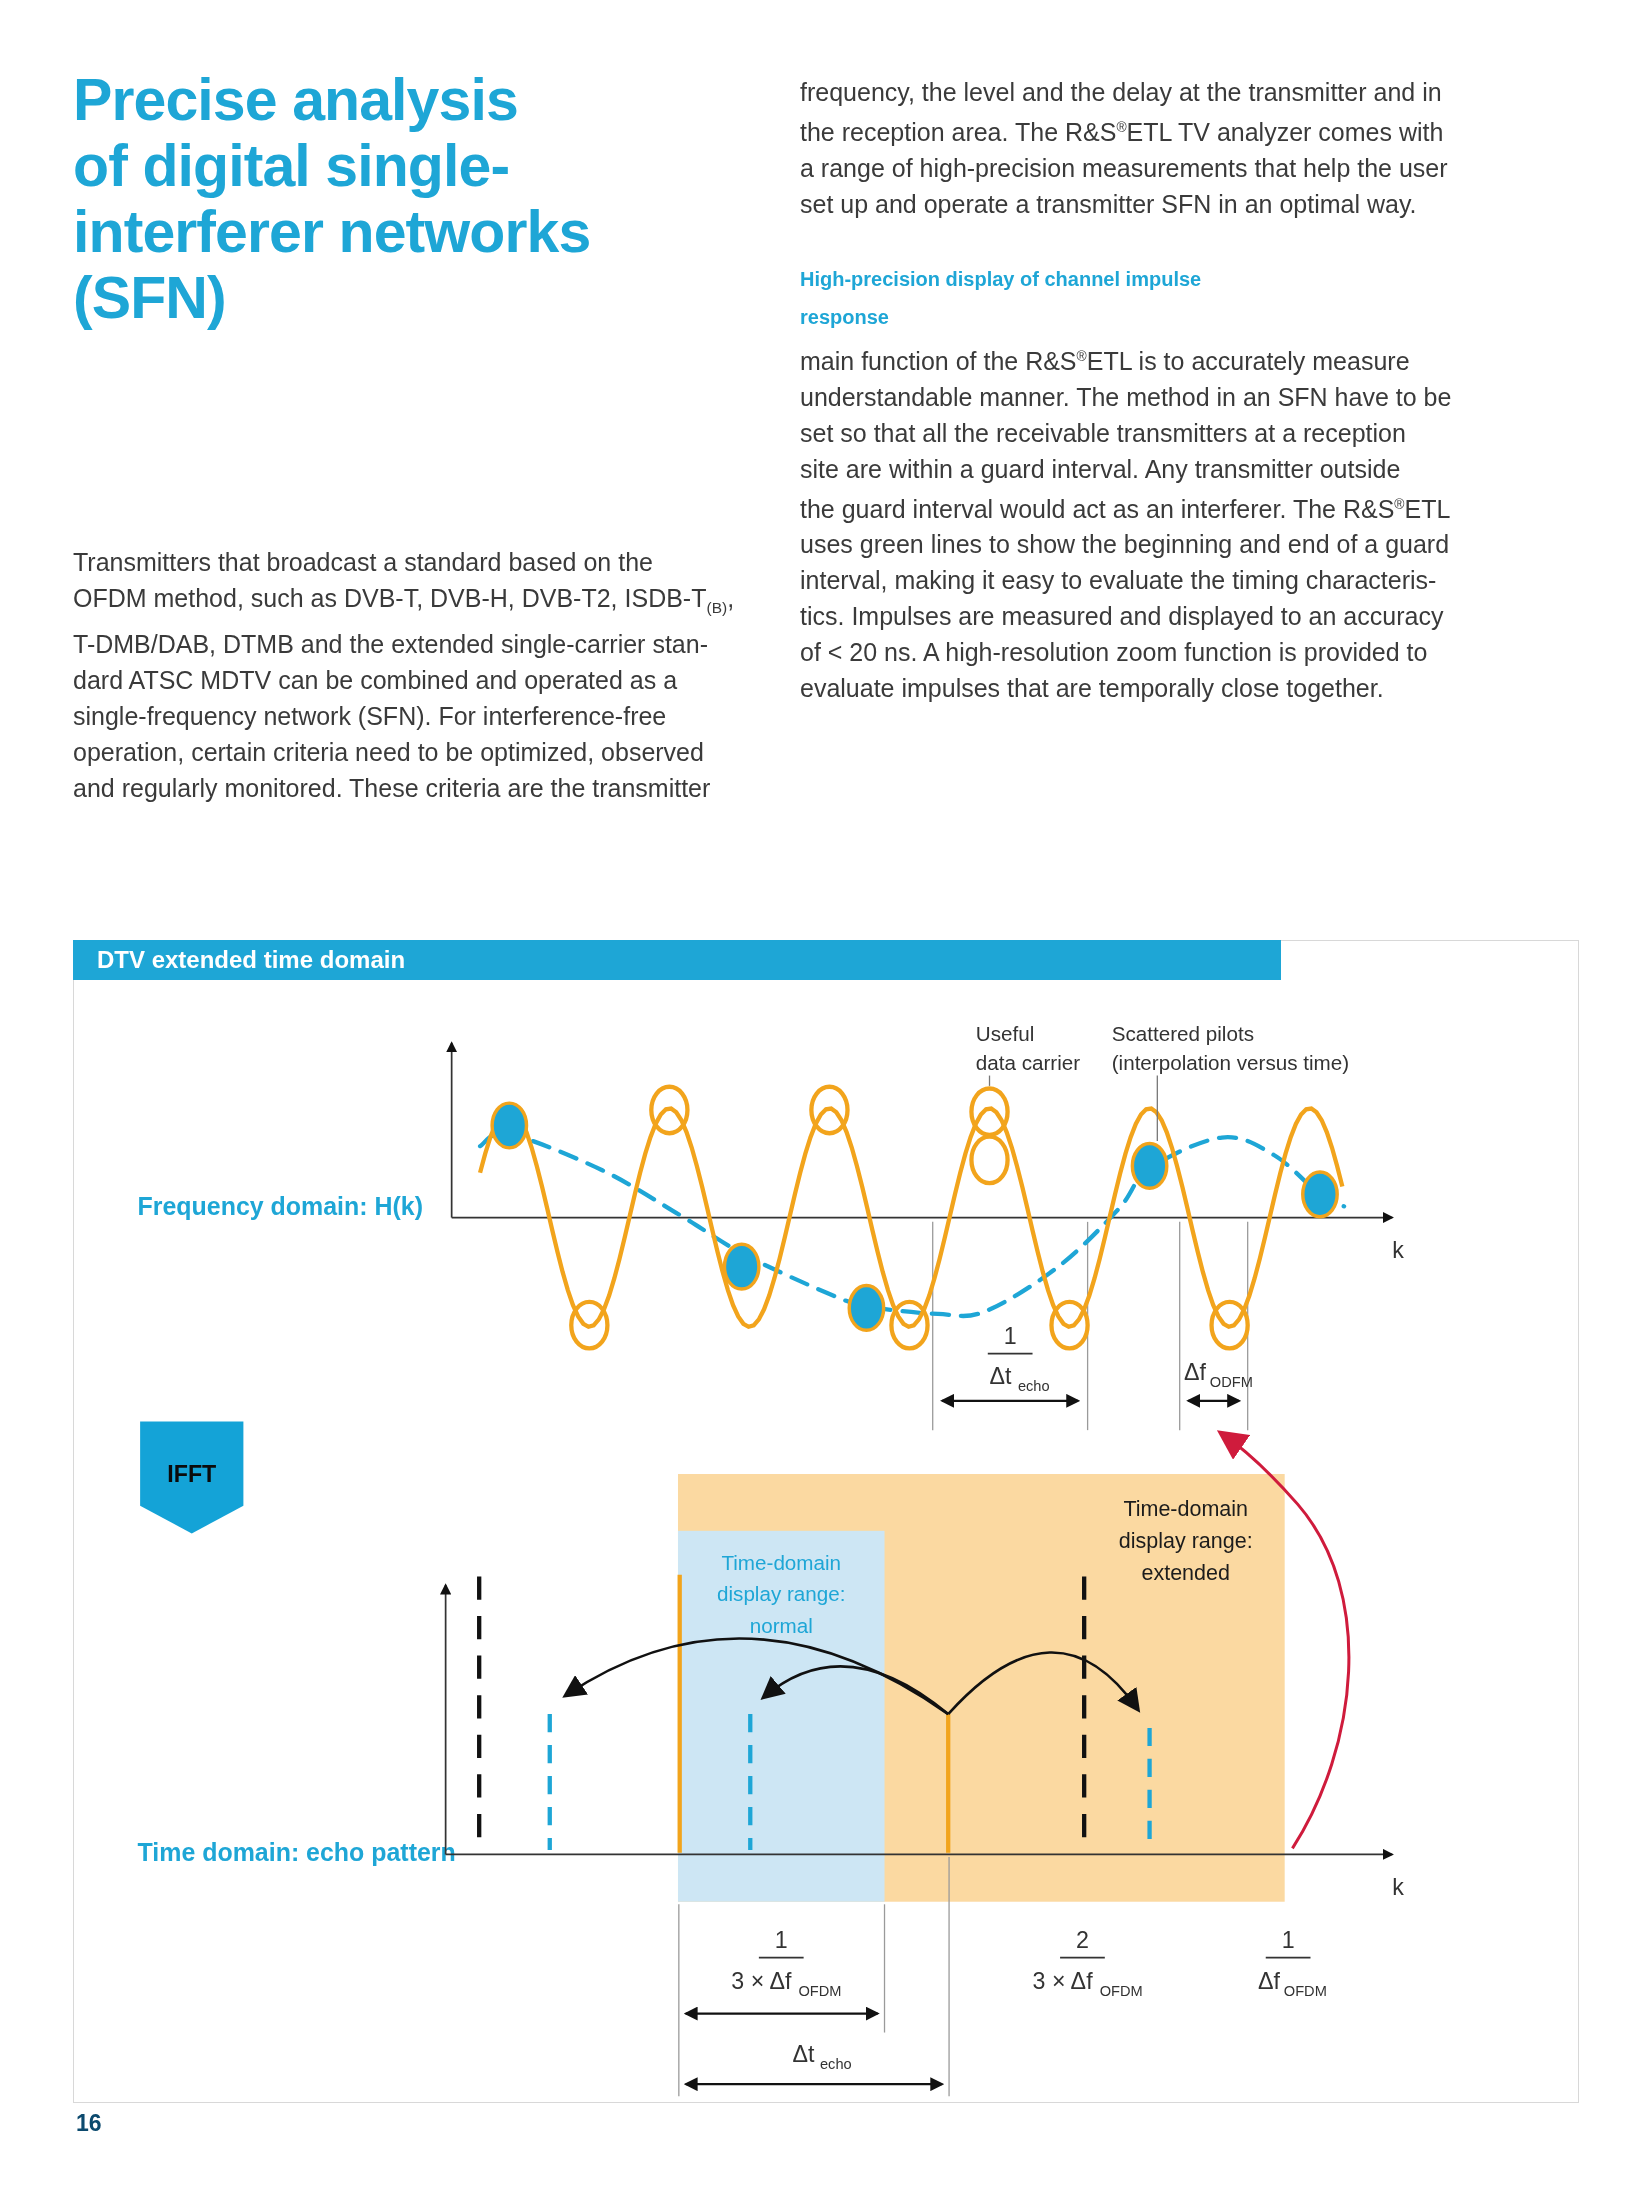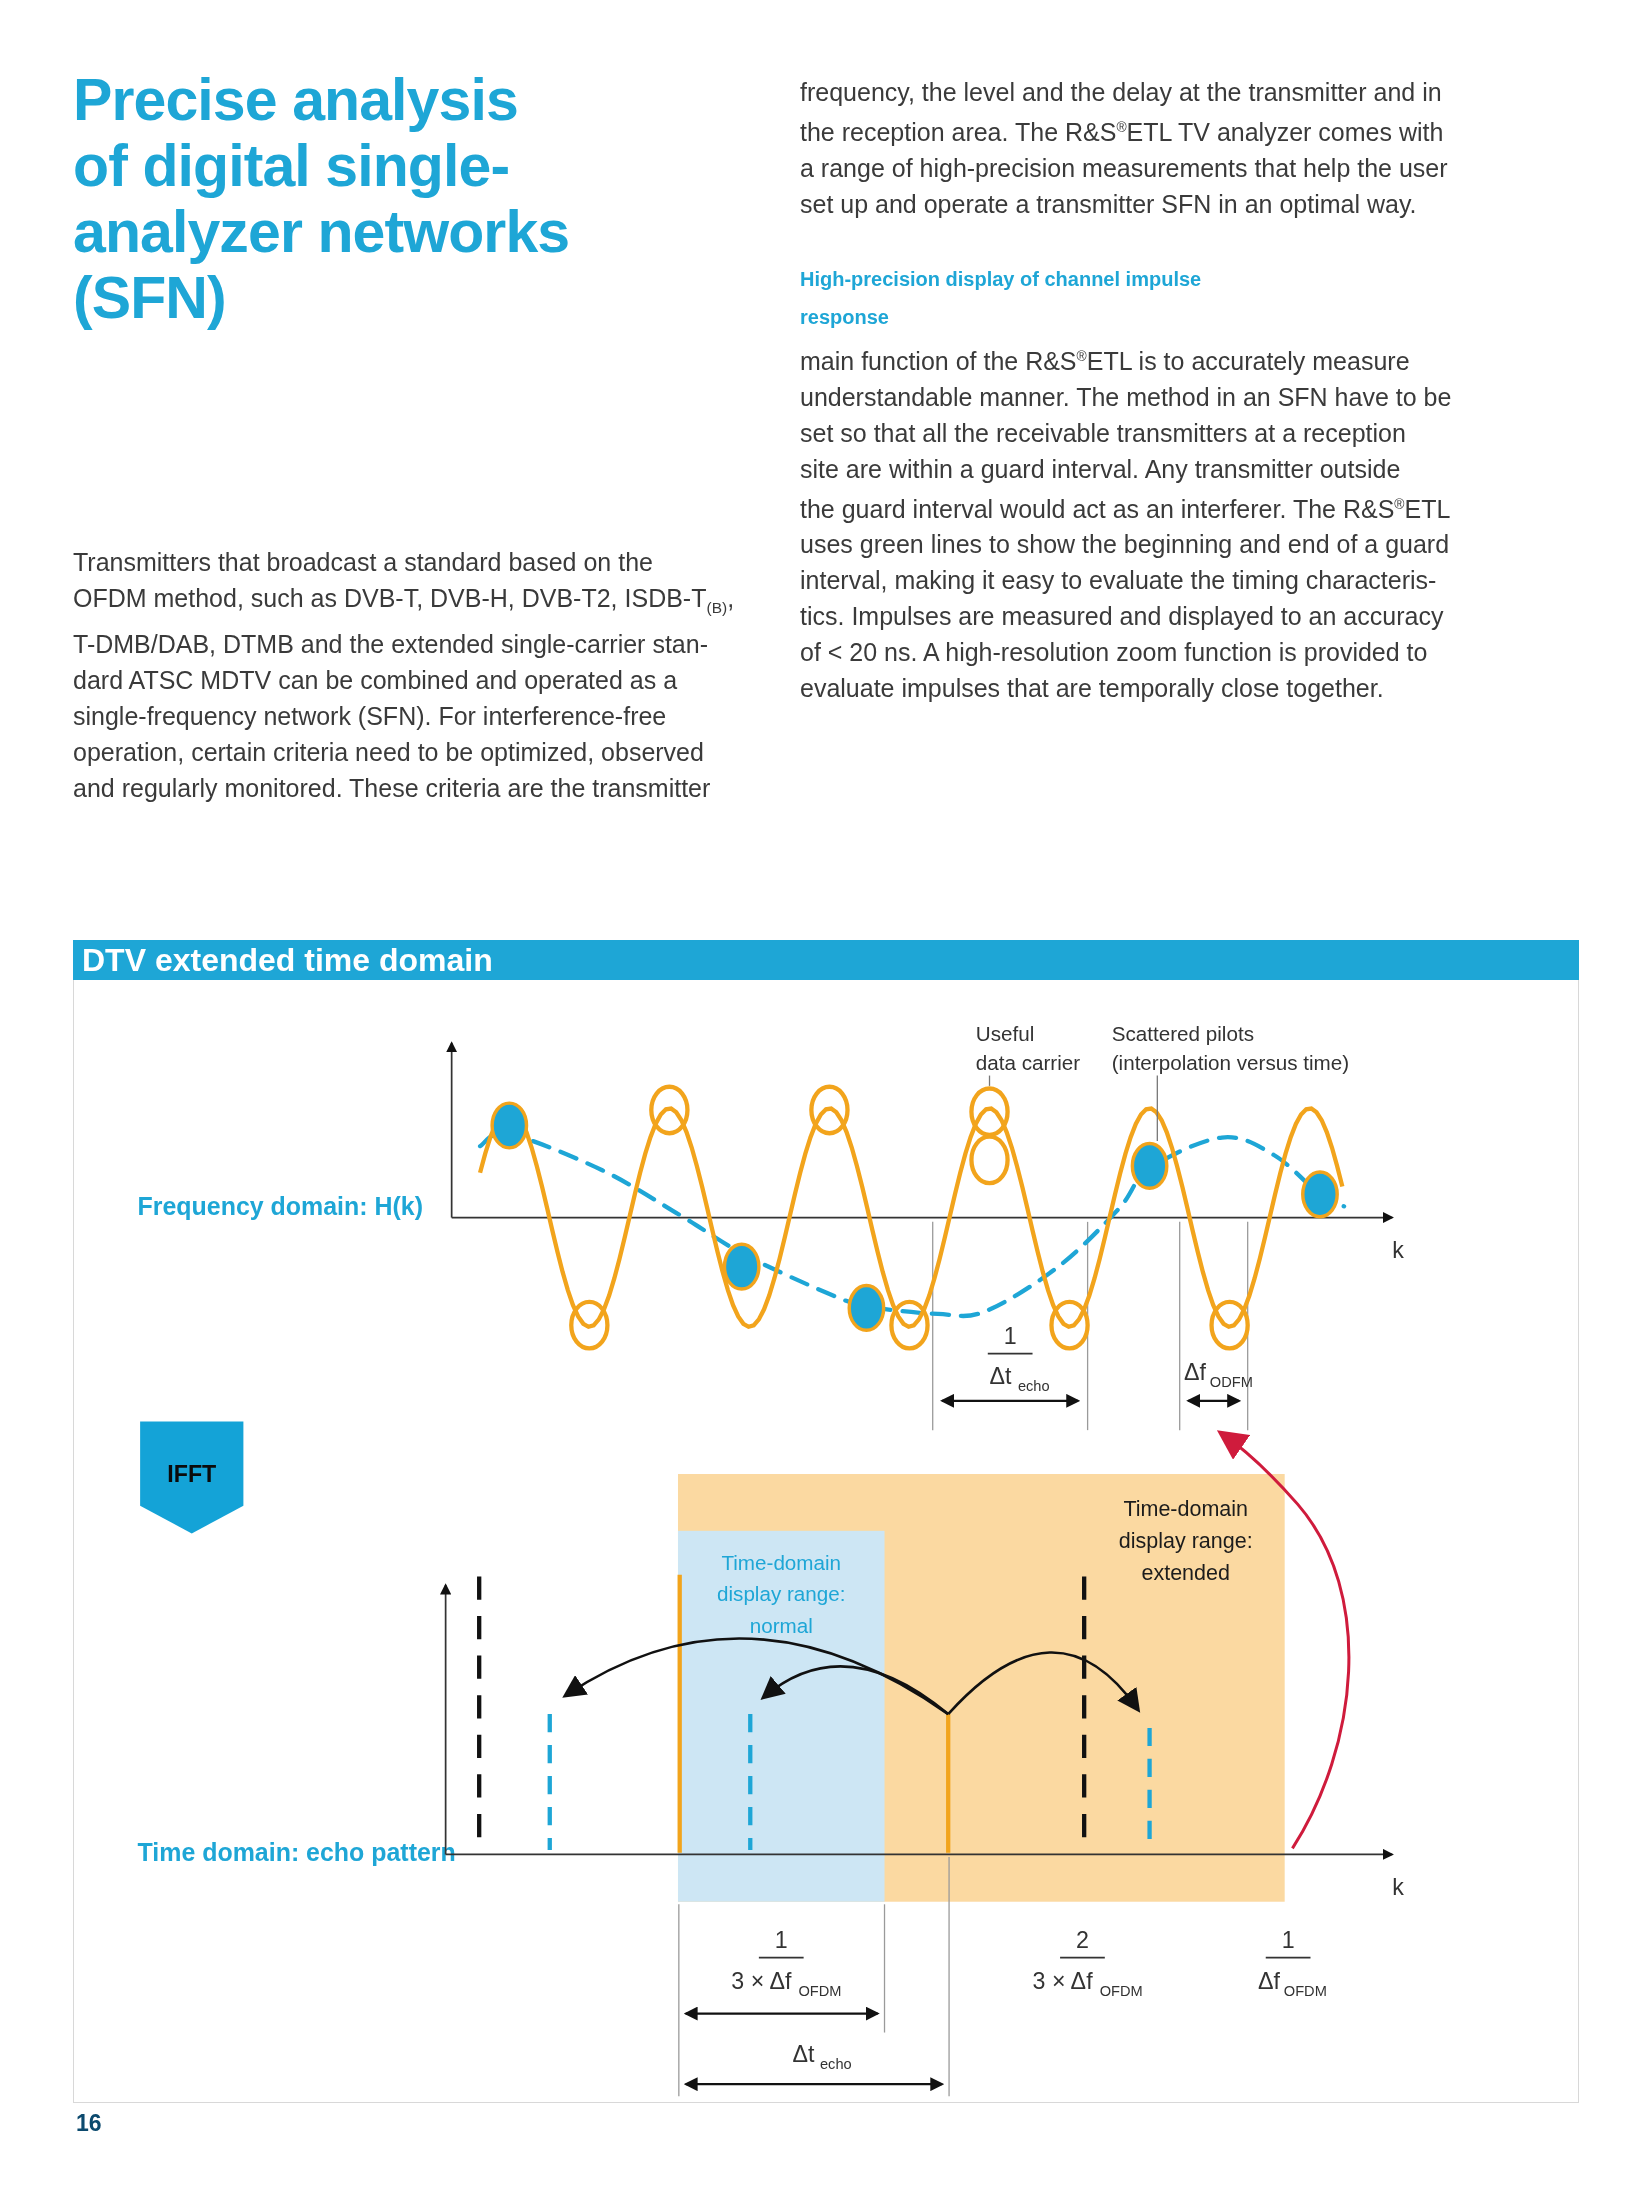--- a/index.html
+++ b/index.html
@@ -15,23 +15,23 @@
     font-family:"Liberation Sans",sans-serif;color:var(--ink)}
   .title{position:absolute;left:73px;top:67px;width:654px;
     font-size:59px;font-weight:bold;line-height:66px;letter-spacing:-0.9px;color:var(--cyan)}
   .body-col{position:absolute;font-size:25px;line-height:36px;color:var(--ink)}
   .subhead{position:absolute;left:800px;top:260px;width:757px;
     font-size:20px;font-weight:bold;line-height:38px;color:var(--cyan)}
   .sub{font-size:15.5px;vertical-align:-6px}
   .sup{font-size:13.8px;vertical-align:8.6px}
   .panel{position:absolute;left:73px;top:940px;width:1506px;height:1163px;
     border:0.9px solid #d8d8d8;background:#fff}
-  .panel-header{position:absolute;left:73px;top:940px;width:1506px;height:40px;
-    background:var(--cyan);color:#fff;font-size:32px;font-weight:bold;line-height:40px;
-    padding-left:9px}
+  .panel-header{position:absolute;left:73px;top:940px;width:1208px;height:40px;
+    background:var(--cyan);color:#fff;font-size:24px;font-weight:bold;line-height:40px;
+    padding-left:24px}
   .pagenum{position:absolute;left:76px;top:2110px;font-size:23px;font-weight:bold;color:#0c4a6e}
   svg{position:absolute;left:73px;top:980px;width:1506px;height:1124px}
   svg text{font-family:"Liberation Sans",sans-serif}
   .axlbl{font-size:27px;fill:#333}
   .ann{font-size:24px;fill:#333}
   .annC{font-size:24px;fill:var(--cyan)}
   .annB{font-size:25px;fill:#1c1c1c}
   .dlabel{font-size:29px;font-weight:bold;fill:var(--cyan)}
   .frm{font-size:27px;fill:#333}
   .frs{font-size:17px;fill:#333}
@@ -52,21 +52,21 @@
   .leader{stroke:#777;stroke-width:1.5}
 </style>
 </head>
 <body>
 
 <div>
 
   <div class="title">
       <div>Precise analysis</div>
       <div>of digital single-</div>
-      <div>analyzer networks</div>
+      <div>interferer networks</div>
       <div>(SFN)</div>
     </div>
 
   <div class="body-col" style="left:73px;top:544px;width:727px">
       <div>Transmitters that broadcast a standard based on the</div>
       <div><span>OFDM method, such as DVB-T, DVB-H, DVB-T2, ISDB-T</span><span class="sub">(B)</span><span>,</span></div>
       <div>T-DMB/DAB, DTMB and the extended single-carrier stan-</div>
       <div>dard ATSC MDTV can be combined and operated as a</div>
       <div>single-frequency network (SFN). For interference-free</div>
       <div>operation, certain criteria need to be optimized, observed</div>

